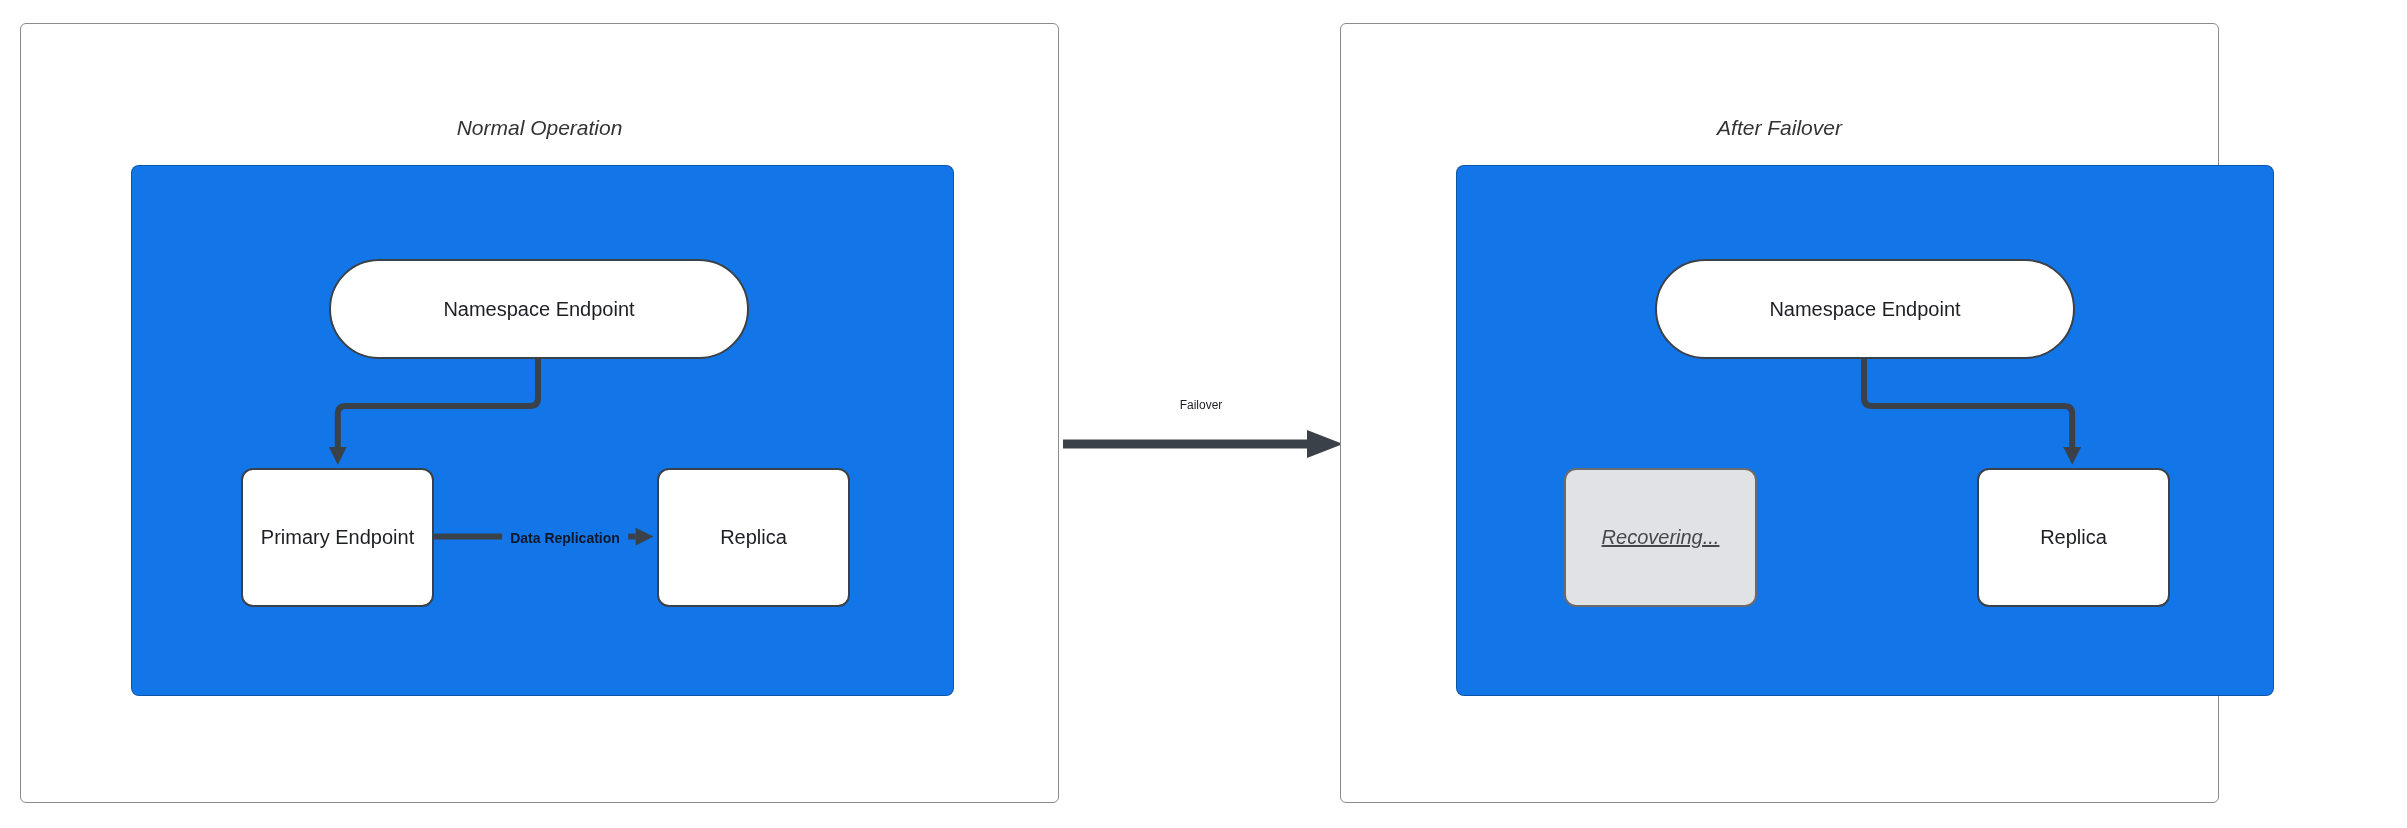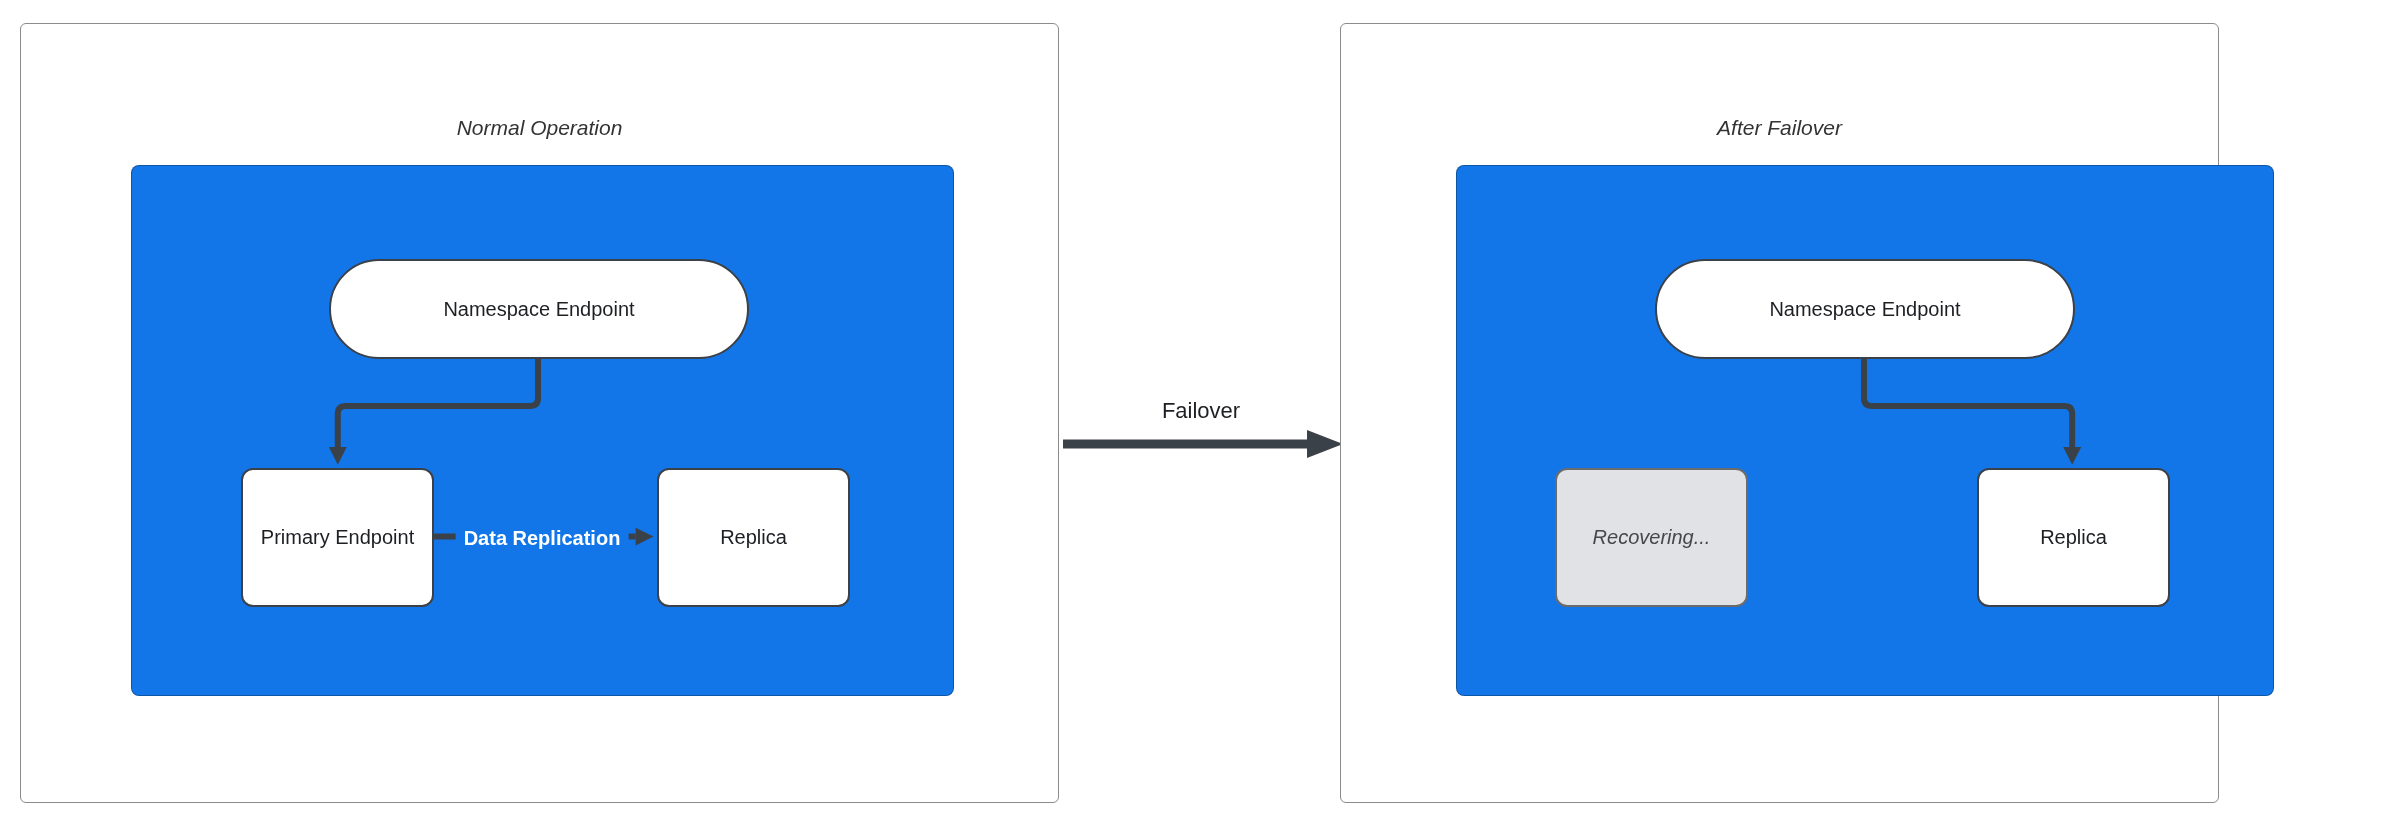--- a/index.html
+++ b/index.html
@@ -98,26 +98,26 @@
   .node.gray {
     background:var(--gray-fill);
     border-color:var(--gray-border);
     color:var(--gray-text);
     font-style:italic;
   }
 
   .edge-label {
     position:absolute;
     top:372px;
-    left:410px;
+    left:433px;
     transform:translate(-50%,-50%);
     background:var(--blue);
-    color:#ffffff;
+    color:#0f172a;
     font-weight:bold;
-    font-size:20px;
+    font-size:14px;
     padding:3px 8px;
     white-space:nowrap;
   }
 
   .failover-arrow-svg {
     position:absolute;
     left:1059px;
     top:418px;
     width:284px;
     height:52px;
@@ -125,21 +125,21 @@
   }
   .failover-line { stroke:var(--line); stroke-width:9; fill:none; }
   .failover-head { fill:var(--line); stroke:none; }
 
   .failover-label {
     position:absolute;
     left:1059px;
     top:398px;
     width:284px;
     text-align:center;
-    font-size:22px;
+    font-size:12px;
     color:var(--text);
   }
 </style>
 </head>
 <body>
 
 <div class="canvas">
 
   <div class="panel left">
     <div class="panel-title">Normal Operation</div>
@@ -182,21 +182,21 @@
 
       <svg class="edge-layer" viewBox="0 0 818 531">
         <path class="edge-path" d="M408,193 L408,233 Q408,241 416,241 L609,241 Q617,241 617,249 L617,284"></path>
         <polygon class="edge-arrow" points="608,282 626,282 617,300"></polygon>
       </svg>
 
       <div class="node stadium" style="left:198px;">
         <span>Namespace Endpoint</span>
       </div>
 
-      <div class="node box gray" style="left:98px;">
+      <div class="node box gray" style="left:107px;text-decoration:underline;">
         <span>Recovering...</span>
       </div>
 
       <div class="node box" style="left:520px;">
         <span>Replica</span>
       </div>
     </div>
   </div>
 
 </div>

